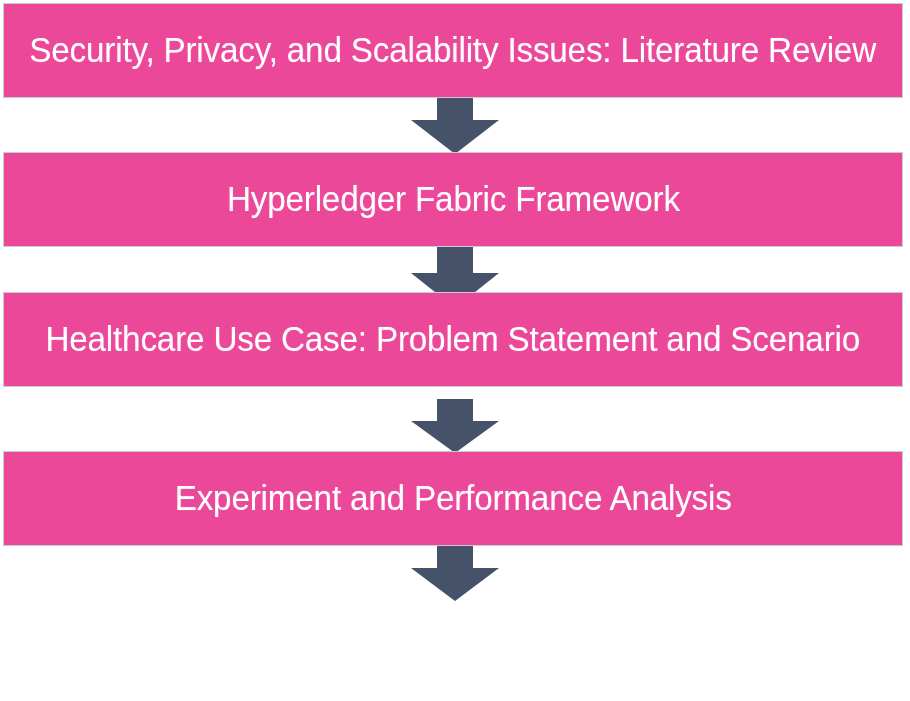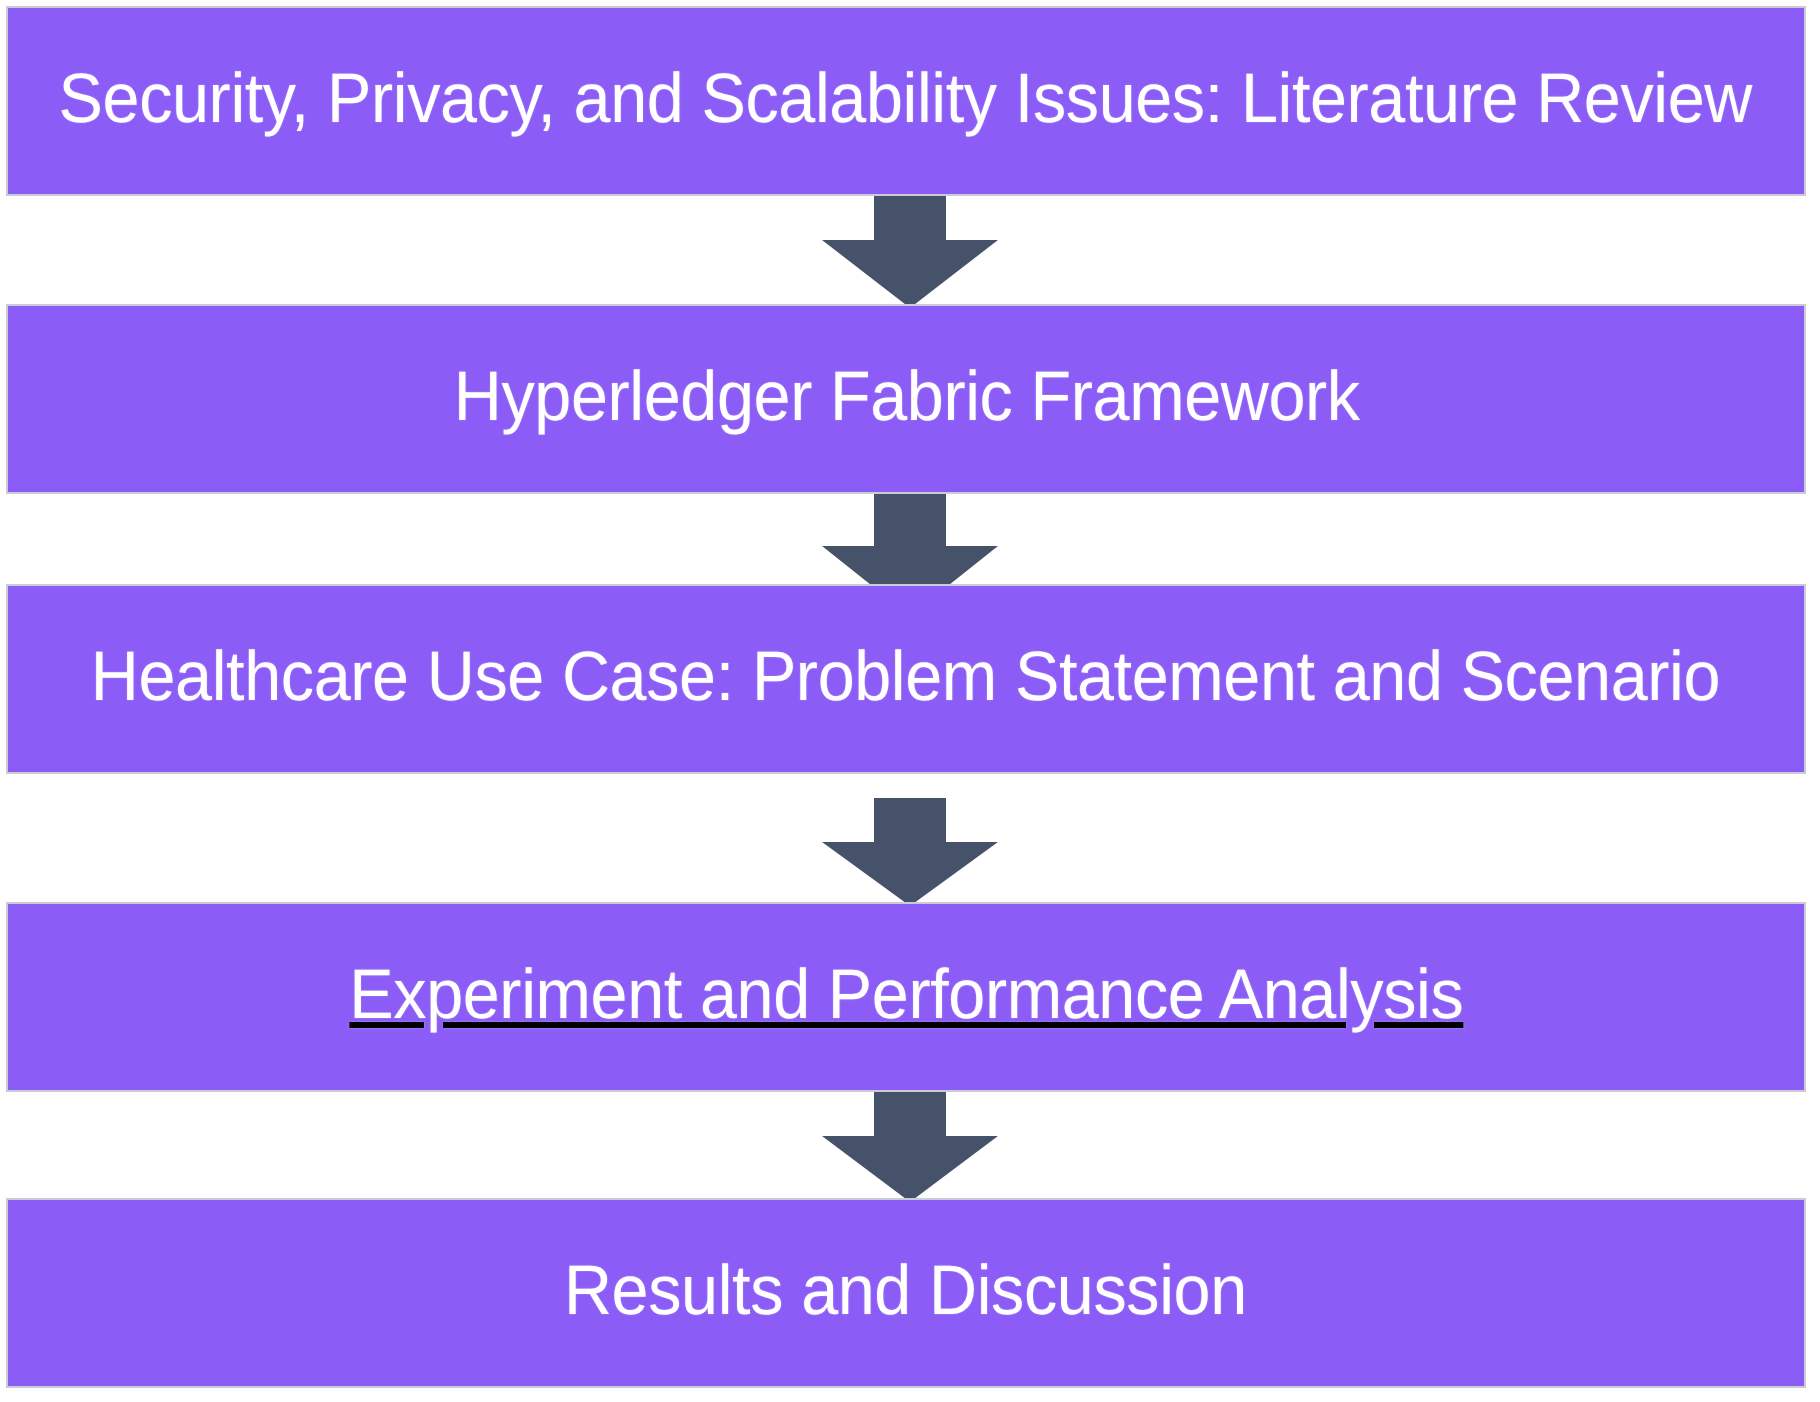--- a/index.html
+++ b/index.html
@@ -19,21 +19,21 @@
     width: 910px;
     height: 701px;
     background: #ffffff;
   }
 
   .step-box {
     position: absolute;
     left: 3px;
     width: 900px;
     box-sizing: border-box;
-    background: #8b5cf6;
+    background: #ec4899;
     border: 1px solid #c9ccd6;
     display: flex;
     align-items: center;
     justify-content: center;
     z-index: 2;
   }
 
   .step-label {
     color: #ffffff;
     font-family: "Liberation Sans", sans-serif;
@@ -43,21 +43,21 @@
     line-height: 1.1;
     text-align: center;
     white-space: nowrap;
     transform: scaleX(0.95);
     text-shadow: 0 0 1px rgba(255,255,255,0.35);
   }
 
   .box-1 { top: 3px;   height: 95px; }
   .box-2 { top: 152px; height: 95px; }
   .box-3 { top: 292px; height: 95px; }
-  .box-4 { top: 451px; height: 95px; text-decoration: underline; }
+  .box-4 { top: 451px; height: 95px; }
   .box-5 { top: 599px; height: 95px; }
 
   .connector-arrow {
     position: absolute;
     left: 411px;
     width: 88px;
     z-index: 1;
   }
 
   .connector-arrow svg {
@@ -110,17 +110,14 @@
   <div class="step-box box-4">
     <span class="step-label">Experiment and Performance Analysis</span>
   </div>
 
   <div class="connector-arrow arrow-4">
     <svg viewBox="0 0 88 57" preserveAspectRatio="none" aria-hidden="true">
       <polygon points="26,0 62,0 62,24 88,24 44,57 0,24 26,24" fill="#455269"></polygon>
     </svg>
   </div>
 
-  <div class="step-box box-5">
-    <span class="step-label">Results and Discussion</span>
-  </div>
 
 </div>
 
 </body></html>

